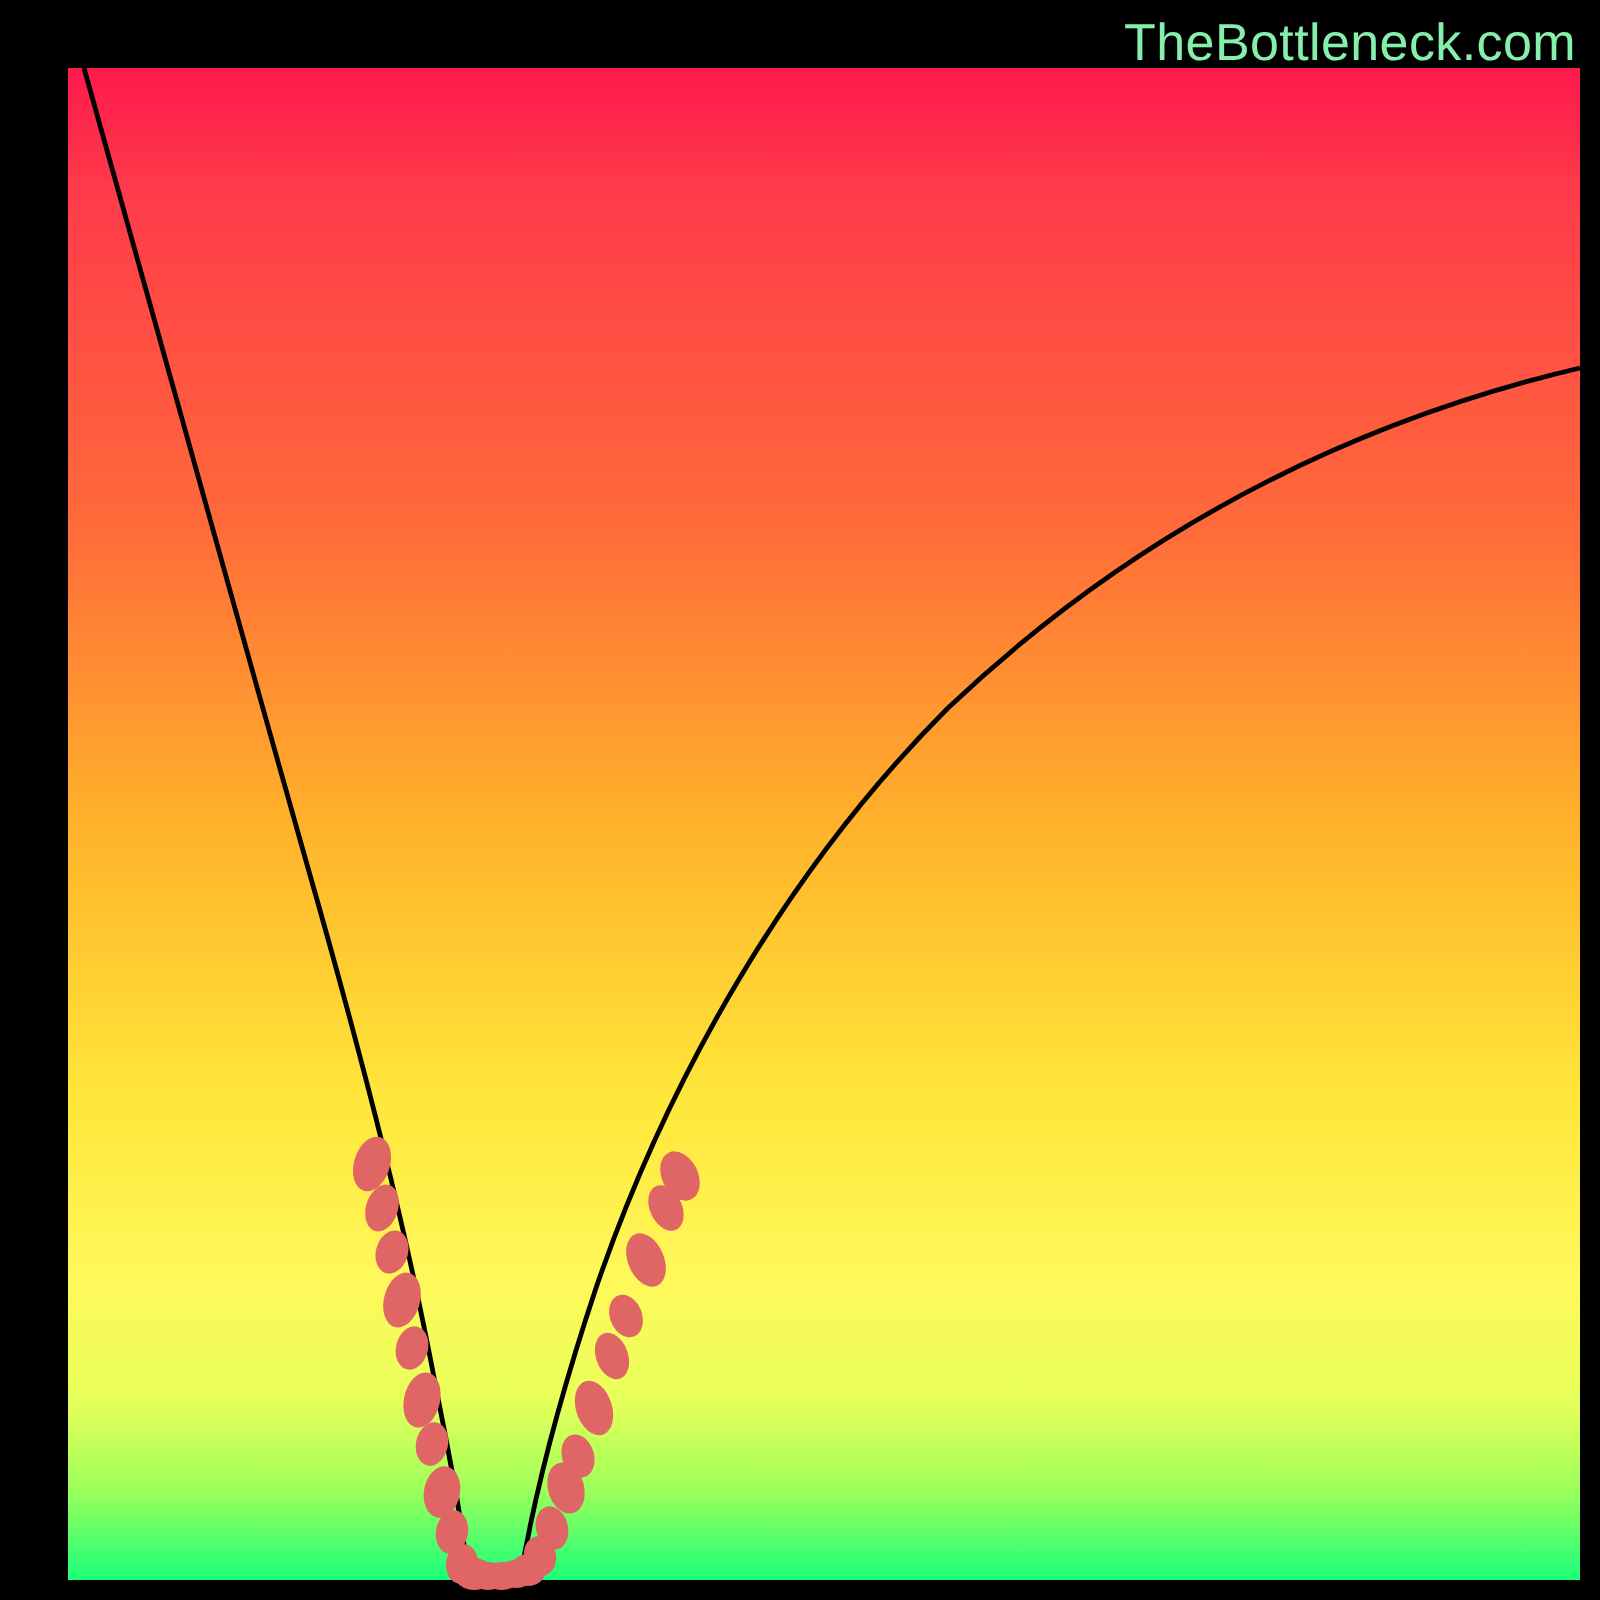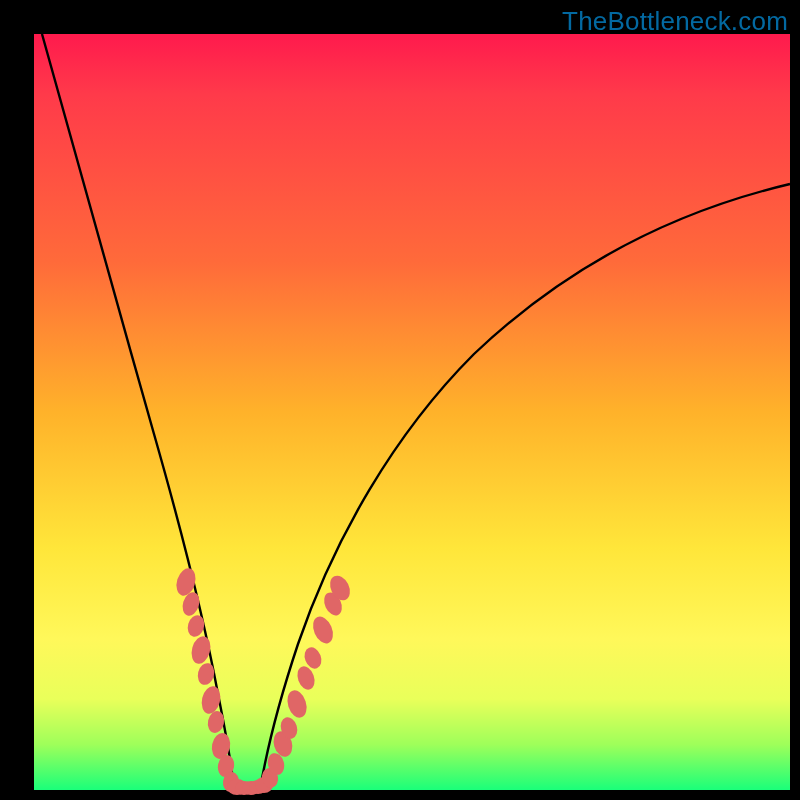--- a/index.html
+++ b/index.html
@@ -33,21 +33,21 @@
       #fff85a 80%,
       #e9ff5a 88%,
       #9eff5a 94%,
       #1aff7a 100%
     );
   }
   .watermark {
     position: absolute;
     top: 6px;
     right: 12px;
-    color: #0369a1;
+    color: #86efac;
     font-size: 26px;
     letter-spacing: 0.2px;
     user-select: none;
   }
   svg.curve {
     position: absolute;
     left: 0;
     top: 0;
     width: 756px;
     height: 756px;

